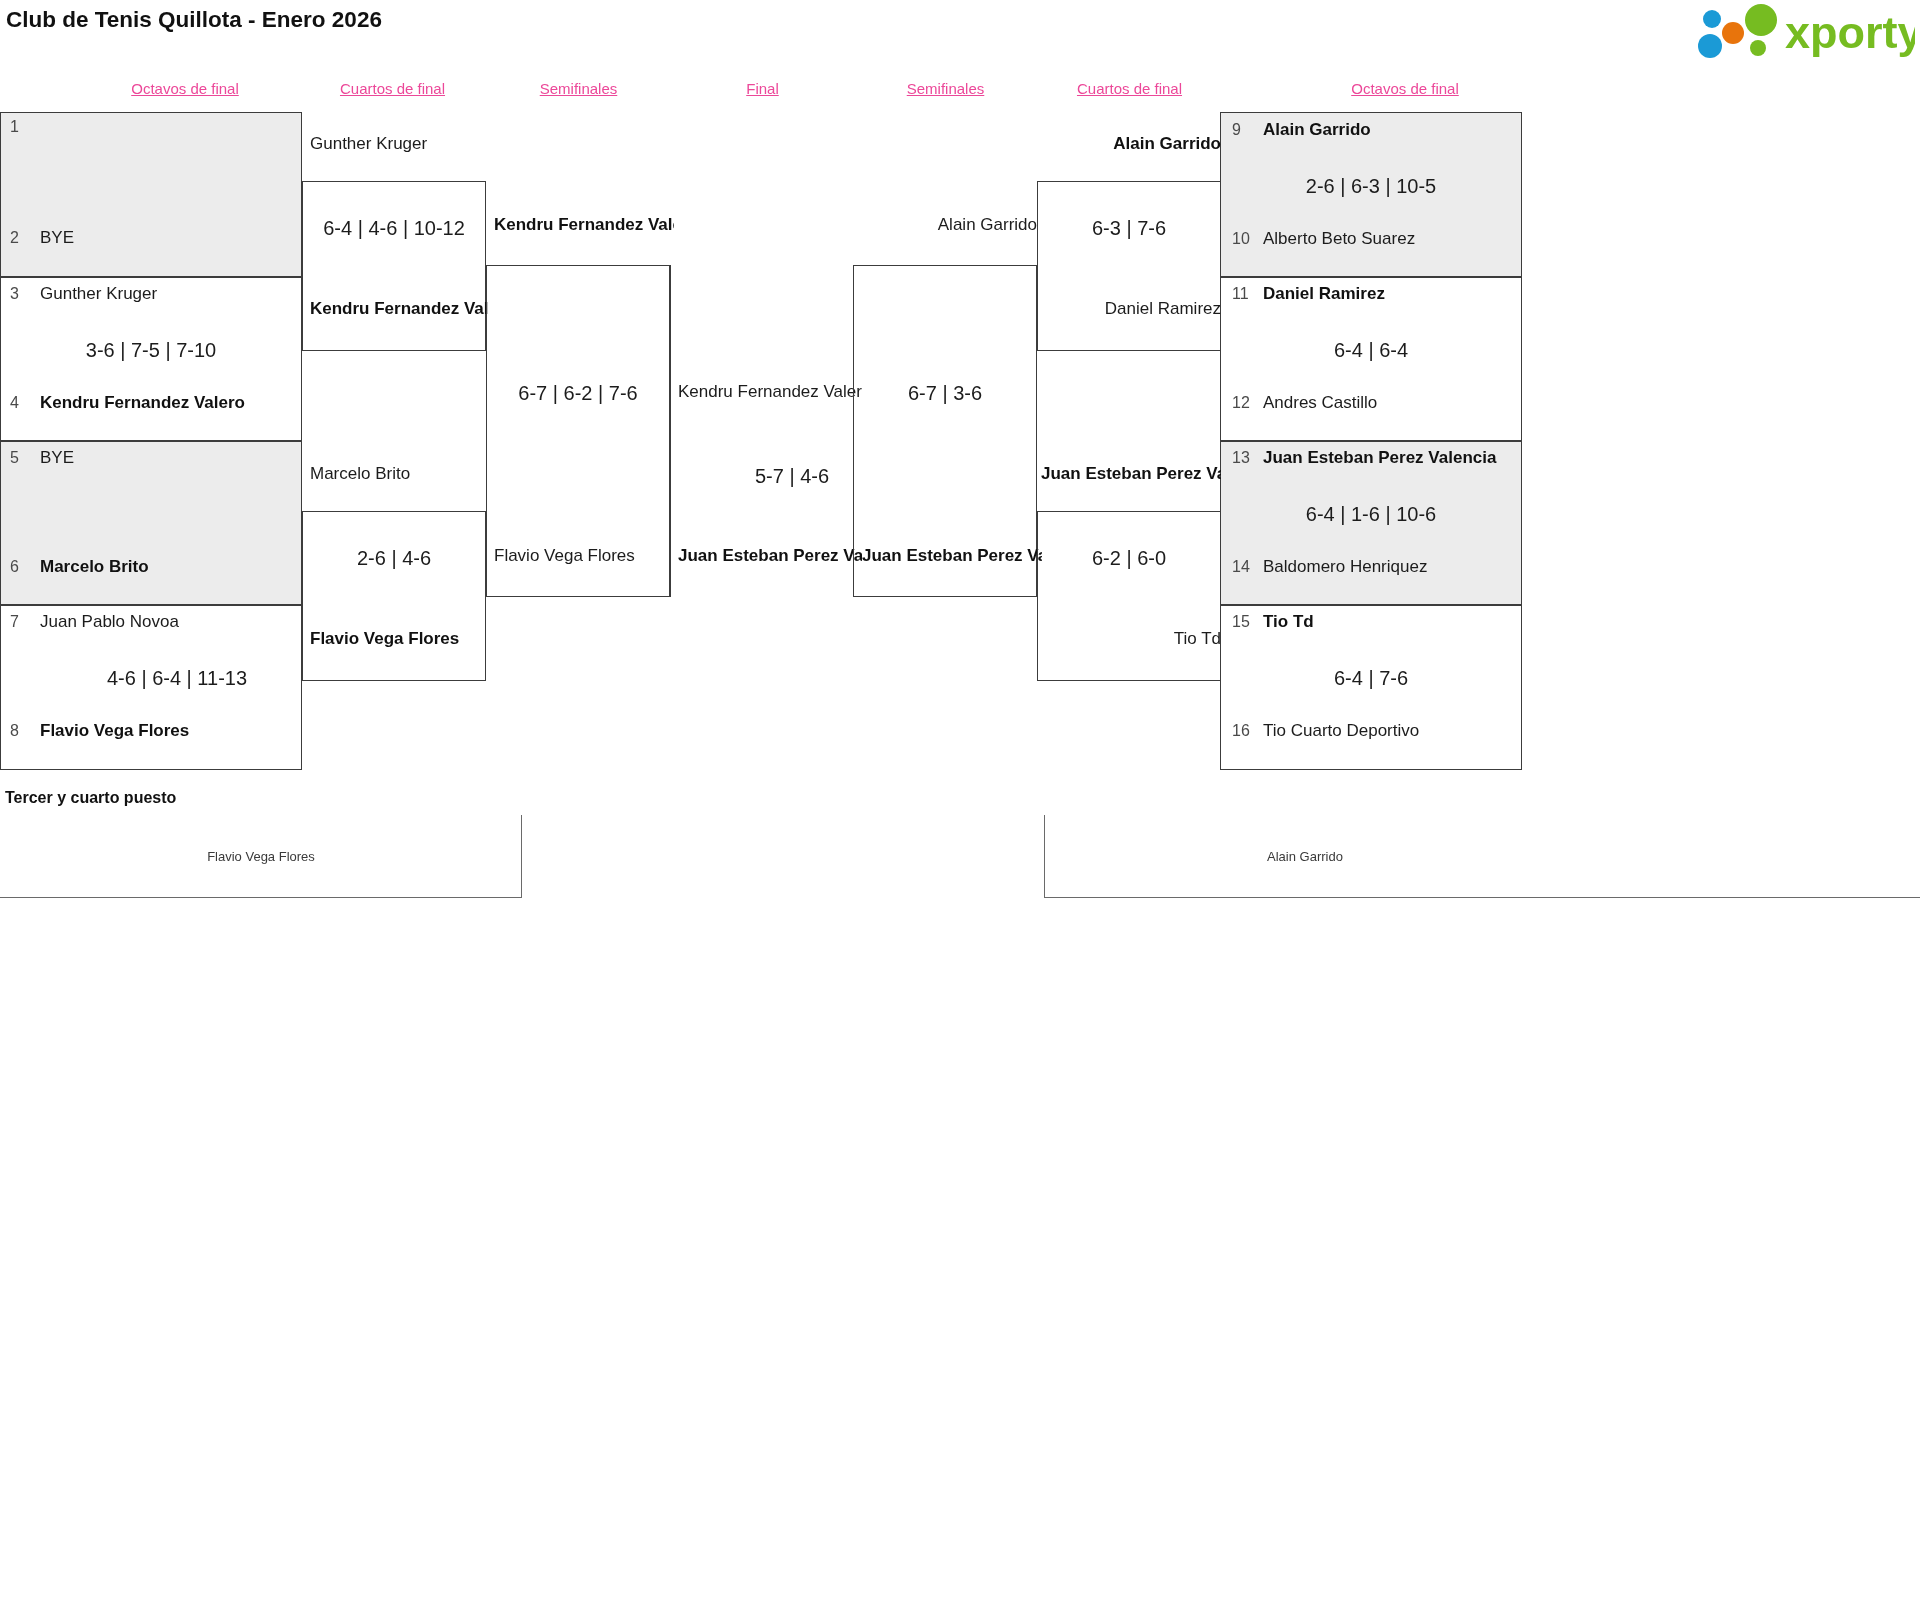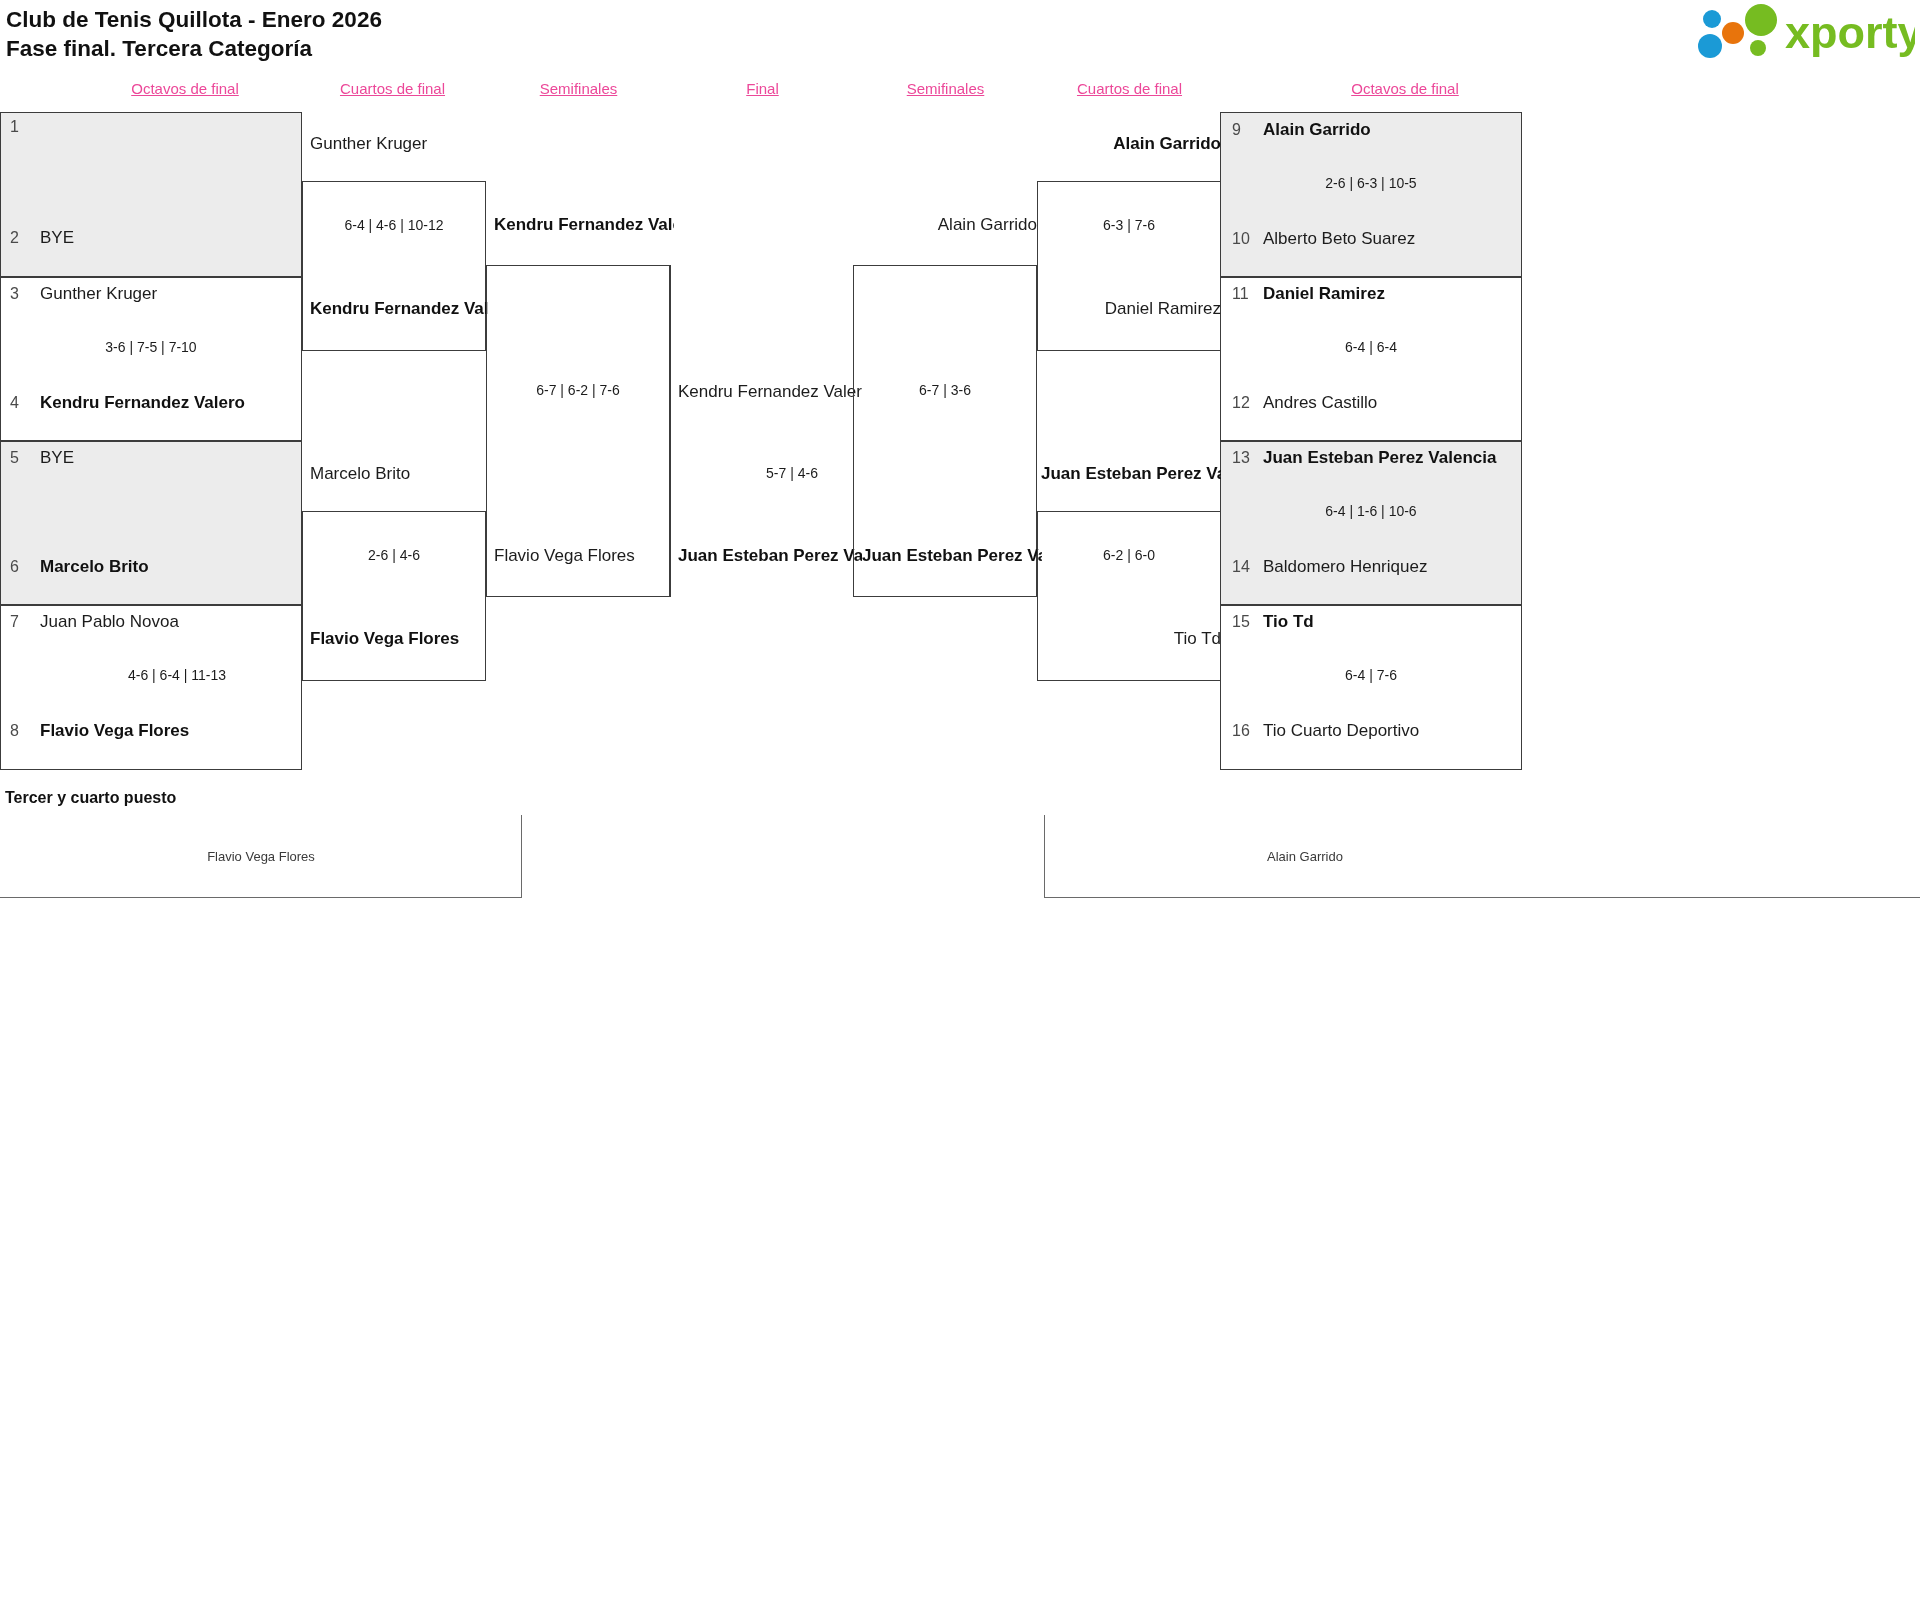--- a/index.html
+++ b/index.html
@@ -32,41 +32,40 @@
 
   .seedrow{position:absolute;display:flex;align-items:center;white-space:nowrap;font-size:17px;}
   .seedrow .num{color:#4a4a4a;font-size:16px;min-width:21px;}
   .seedrow .nm{color:#1c1c1c;}
   .seedrow.win .nm{font-weight:700;color:#111;}
   .seedrow.lrow{left:10px;}
   .seedrow.lrow .num{text-align:left;margin-right:9px;}
   .seedrow.rrow{left:12px;}
   .seedrow.rrow .num{text-align:left;margin-right:10px;}
 
-  .score{position:absolute;font-size:14px;color:#1c1c1c;white-space:nowrap;text-align:center;}
+  .score{position:absolute;font-size:20px;color:#1c1c1c;white-space:nowrap;text-align:center;}
 
   
   .mbox{box-sizing:border-box;border:1px solid #3c3c3c;background:transparent;}
 
   .plabel{position:absolute;font-size:17px;white-space:nowrap;color:#1c1c1c;overflow:hidden;}
   .plabel.win{font-weight:700;color:#111;}
   .plabel.lft{text-align:left;}
   .plabel.rgt{text-align:right;}
 
   
   #tcp-title{left:5px;top:789px;font-size:16px;font-weight:700;color:#111;white-space:nowrap;}
   .tp-name{position:absolute;font-size:13px;color:#3a3a3a;white-space:nowrap;text-align:center;}
   .tp-box{position:absolute;box-sizing:border-box;}
 </style>
 </head>
 <body>
 
 <div class="abs" id="title-block">
   <div class="title-line">Club de Tenis Quillota - Enero 2026</div>
-  <div class="title-line">Fase final. Tercera Categoría</div>
 </div>
 
 <div class="abs" id="logo">
   <svg width="222" height="58" viewBox="0 0 222 58" xmlns="http://www.w3.org/2000/svg" aria-hidden="true">
     <circle cx="19" cy="16" r="9" fill="#1b9ad6"></circle>
     <circle cx="17" cy="43" r="12" fill="#1b9ad6"></circle>
     <circle cx="40" cy="30" r="11" fill="#e8740c"></circle>
     <circle cx="68" cy="17" r="16" fill="#76bc21"></circle>
     <circle cx="65" cy="45" r="8" fill="#76bc21"></circle>
     <g fill="#76bc21">

